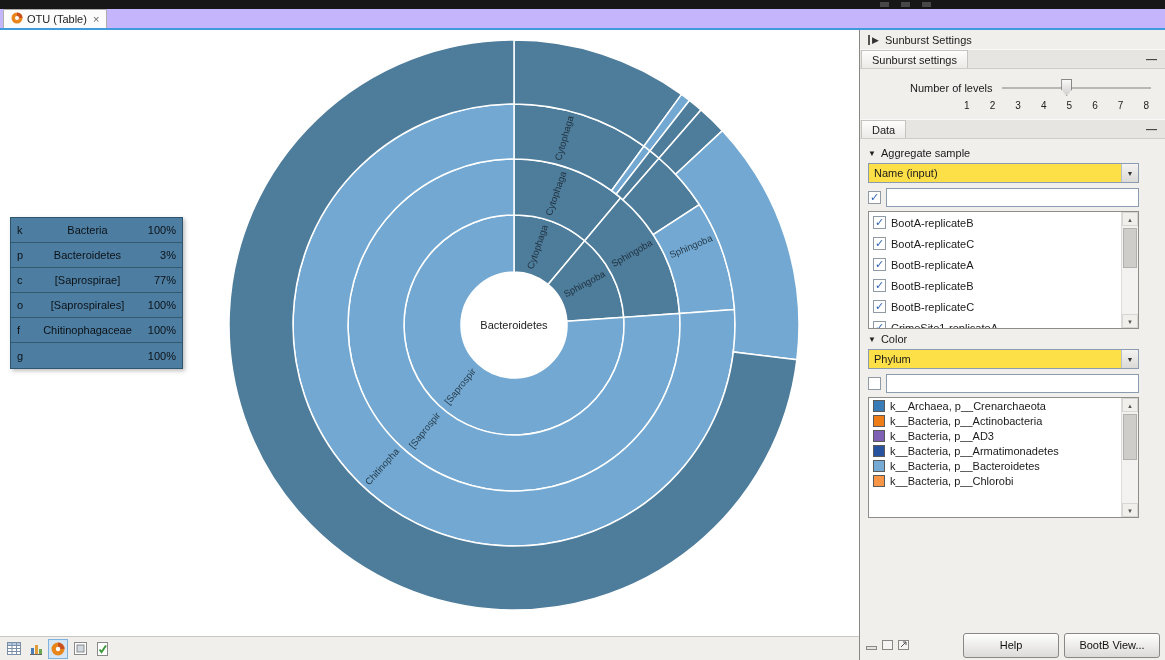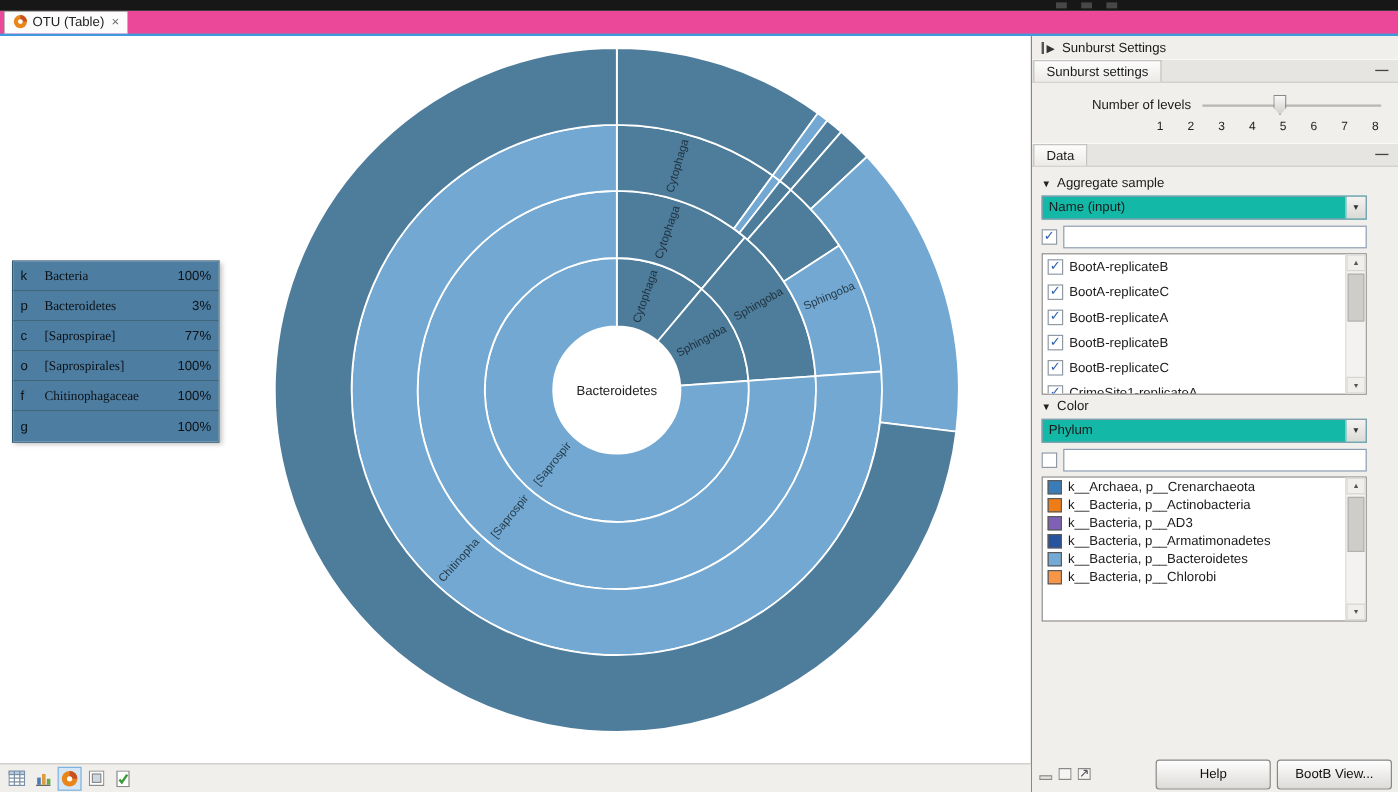--- a/index.html
+++ b/index.html
@@ -6,38 +6,38 @@
   html,body { width:1165px; height:660px; overflow:hidden; }
   body { font-family:"Liberation Sans", sans-serif; font-size:11px; color:#1a1a1a; background:#f1efec; }
   .app { position:relative; width:1165px; height:660px; display:flex; flex-direction:column; }
 
   
   .titlebar { height:9px; background:#171717; position:relative; flex:none; }
   .win-dots { position:absolute; left:880px; top:2px; display:flex; gap:12px; }
   .win-dots span { width:9px; height:5px; background:#474747; display:block; }
 
   
-  .tabbar { height:21px; background:#ec4899; border-bottom:2px solid #3f9bdc; display:flex; align-items:flex-end; padding-left:3px; flex:none; }
+  .tabbar { height:21px; background:#c4b5fd; border-bottom:2px solid #3f9bdc; display:flex; align-items:flex-end; padding-left:3px; flex:none; }
   .tab { display:flex; align-items:center; gap:4px; height:19px; padding:0 7px; background:#fcfcfc; border:1px solid #b0aeab; border-bottom:none; border-radius:2px 2px 0 0; }
   .tab-label { font-size:11px; color:#222; }
   .tab-close { color:#666; font-size:11px; margin-left:2px; }
 
   .content { flex:1; display:flex; min-height:0; }
 
   
   .chart-pane { width:860px; flex:none; background:#fff; border-right:1px solid #898885; position:relative; }
   #sunburst-svg { display:block; }
   .seg-label { font-size:9.5px; fill:#16242e; opacity:.85; }
   .center-label { font-size:11px; fill:#222; }
 
   .tooltip-box { position:absolute; left:10px; top:187px; width:173px; border:1px solid #2e556e; box-shadow:2px 2px 4px rgba(0,0,0,.25); z-index:5; }
   .tt-row { height:25px; display:flex; align-items:center; background:#4d7da1; border-bottom:1px solid #33596f; padding:0 6px; color:#0c1217; }
   .tt-row:last-child { border-bottom:none; }
   .tt-rank { width:20px; }
-  .tt-name { flex:1; text-align:left;font-family:Liberation Serif, serif; }
+  .tt-name { flex:1; text-align:center; }
   .tt-pct { width:38px; text-align:right; }
 
   .chart-toolbar { position:absolute; left:0; right:0; bottom:0; height:24px; background:#f1efec; border-top:1px solid #c9c7c4; display:flex; align-items:center; gap:2px; padding:0 4px; }
   .vicon { width:20px; height:20px; display:flex; align-items:center; justify-content:center; border:1px solid transparent; }
   .vicon.selected { background:#d5e7f6; border-color:#7fb2de; }
 
   
   .side-panel { flex:1; background:#f1efec; display:flex; flex-direction:column; position:relative; }
   .panel-header { height:19px; display:flex; align-items:center; gap:6px; padding:0 8px; flex:none; }
   .ph-icon { font-size:9px; color:#333; border-left:2px solid #555; padding-left:2px; line-height:10px; }
@@ -49,21 +49,21 @@
   .levels-row { display:flex; align-items:center; }
   .lv-label { width:92px;margin-left:40px; }
   .slider { position:relative; flex:1; height:18px; }
   .slider-track { position:absolute; left:0; right:0; top:8px; height:2px; background:#fdfdfd; border:1px solid #b9b7b4; }
   .slider-thumb { position:absolute; top:0; width:11px; height:17px; background:linear-gradient(#f8f8f8,#d2d0cd); border:1px solid #8a8886; clip-path:polygon(0 0,100% 0,100% 62%,50% 100%,0 62%); }
   .slider-ticks { display:flex; justify-content:space-between; margin:3px 0 0 92px; font-size:10px; color:#222; padding:0 2px; }
 
   .group-body { padding:4px 26px 8px 8px; }
   .caption { display:flex; align-items:center; gap:5px; margin:4px 0; }
   .tri { font-size:8px; color:#222; }
-  .combo { height:20px; background:#14b8a6; border:1px solid #8b9bb0; display:flex; align-items:center; padding-left:5px; margin-bottom:4px; }
+  .combo { height:20px; background:#fde047; border:1px solid #8b9bb0; display:flex; align-items:center; padding-left:5px; margin-bottom:4px; }
   .combo-val { flex:1; }
   .combo-btn { width:17px; height:18px; background:linear-gradient(#f4f3f1,#dcdad7); border-left:1px solid #b5c0cc; display:flex; align-items:center; justify-content:center; font-size:7px; color:#333; flex:none; }
   .filter-row { display:flex; align-items:center; gap:5px; margin:5px 0 4px; }
   .cb { width:13px; height:13px; background:#fff; border:1px solid #8f9aa5; display:inline-flex; align-items:center; justify-content:center; font-size:11px; line-height:1; color:#2f62b5; flex:none; }
   .filter-input { flex:1; height:19px; border:1px solid #8b9bb0; font-family:inherit; font-size:11px; padding:0 4px; outline:none; background:#fff; }
 
   .listbox { border:1px solid #8f8d8a; background:#fff; display:flex; overflow:hidden; }
   .samplelist { height:118px; }
   .list-inner { flex:1; overflow:hidden; }
   .list-item { height:21px; display:flex; align-items:center; gap:5px; padding-left:4px; white-space:nowrap; }

